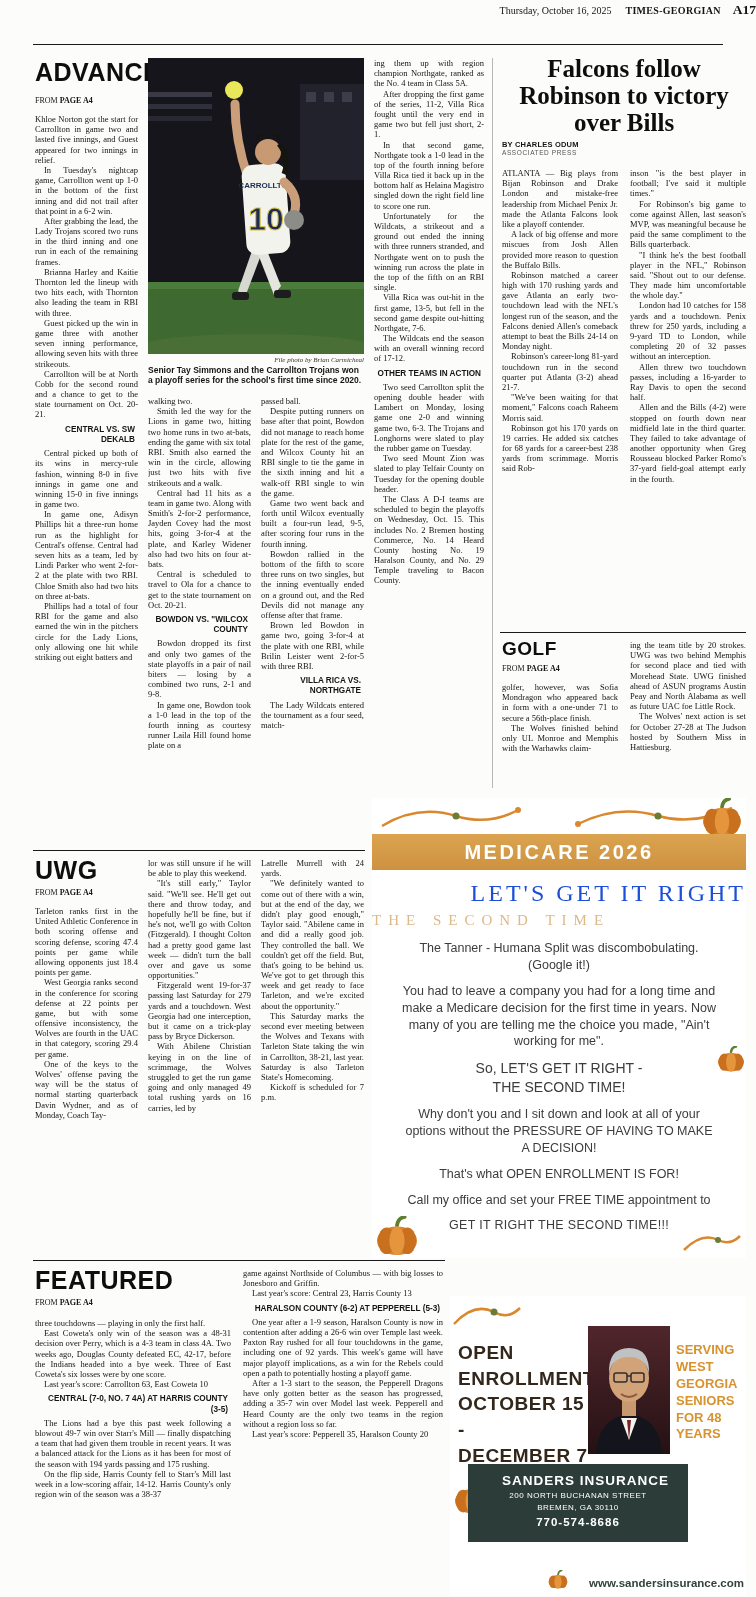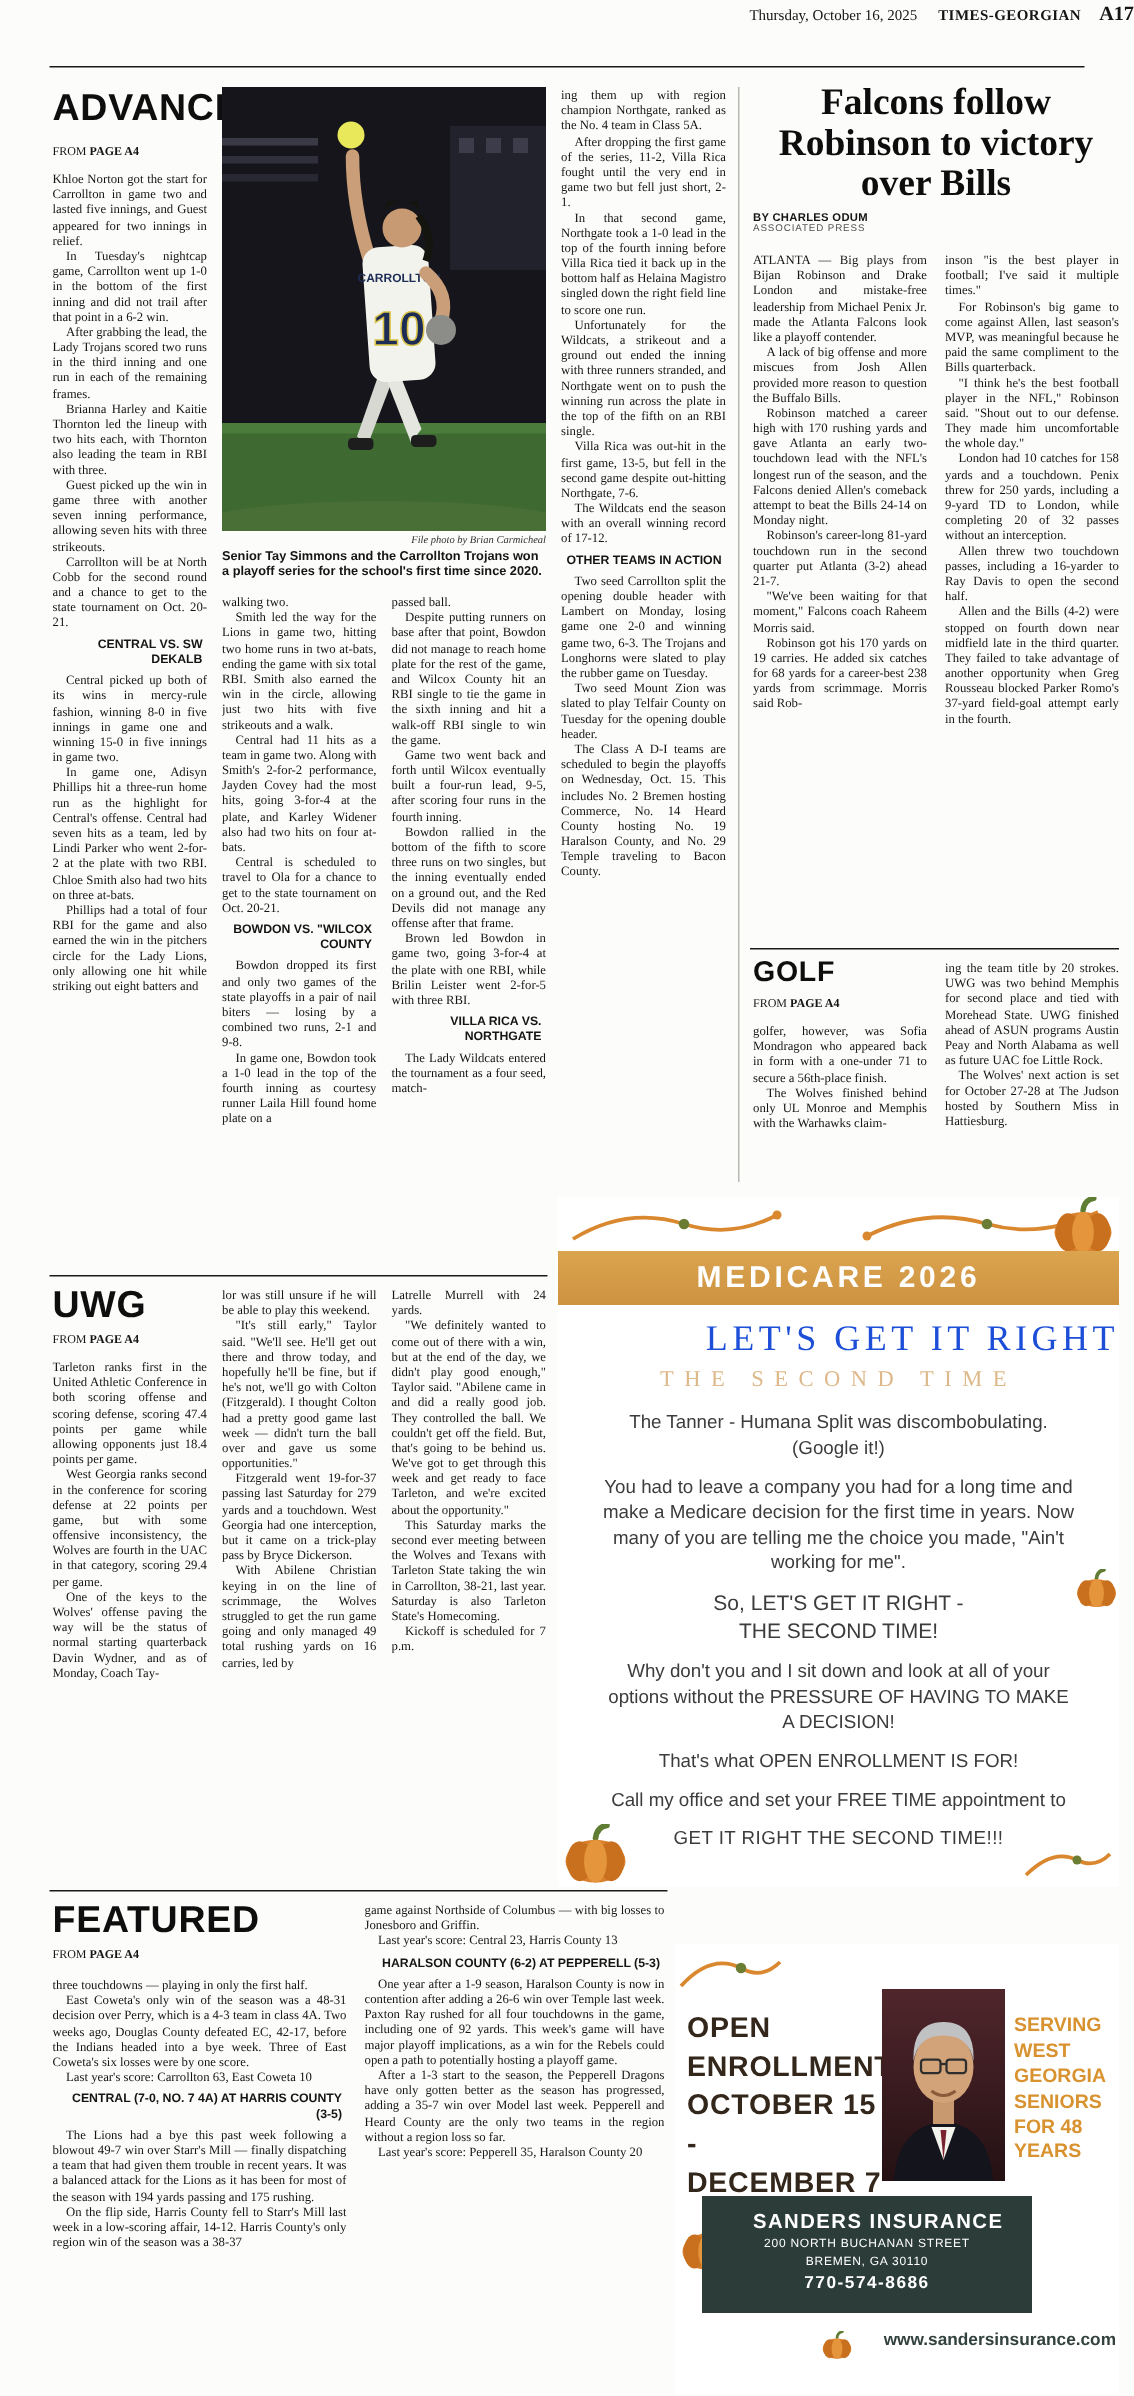--- a/index.html
+++ b/index.html
@@ -35,42 +35,42 @@
   .photo-credit{font-size:7px;font-style:italic;color:#333;text-align:right;}
   .photo-caption{font-family:"Liberation Sans",sans-serif;font-weight:bold;font-size:8.5px;line-height:1.2;text-align:left;}
 
   
   .med-ad{left:372px;top:798px;width:374px;height:460px;background:#ffffff;}
   .med-banner{position:absolute;left:0;top:36px;width:100%;height:36px;background:linear-gradient(#dba44f,#cd9240);
               display:flex;align-items:center;justify-content:center;}
   .med-banner-text{color:#fff;font-family:"Liberation Sans",sans-serif;font-weight:bold;font-size:20px;letter-spacing:2.5px;}
   .med-h1{position:absolute;left:0;top:82px;width:100%;text-align:right;font-family:"Liberation Serif",serif;
           font-size:24px;letter-spacing:3px;color:#1d4ed8;}
-  .med-h2{position:absolute;left:0;top:114px;width:100%;text-align:center;font-family:"Liberation Serif",serif;
+  .med-h2{position:absolute;left:0;top:114px;width:100%;font-family:"Liberation Serif",serif;
           font-size:15px;letter-spacing:7px;color:#ddb888;}
   .med-body{position:absolute;left:28px;top:142px;width:318px;text-align:center;
             font-family:"Liberation Sans",sans-serif;color:#3c3c3c;font-size:12.5px;line-height:1.35;}
   .med-body p{margin-bottom:9px;}
   .med-p3{font-size:14px;white-space:pre-line;}
   .med-p7{letter-spacing:.3px;}
 
   
   .sanders-ad{left:450px;top:1296px;width:296px;height:300px;background:#ffffff;}
   .enroll-text{position:absolute;left:8px;top:44px;width:134px;white-space:pre-line;
                font-family:"Liberation Sans",sans-serif;font-weight:bold;font-size:19px;line-height:1.35;
                color:#33261a;letter-spacing:.5px;}
   .serving-text{position:absolute;left:226px;top:46px;width:68px;
                 font-family:"Liberation Sans",sans-serif;font-weight:bold;font-size:13px;line-height:1.3;
                 color:#d8922f;}
   .sanders-band{position:absolute;left:18px;top:168px;width:220px;height:78px;background:#2c3d39;
                 color:#fff;text-align:center;font-family:"Liberation Sans",sans-serif;padding-top:9px;}
   .sb-company{font-weight:bold;font-size:13.5px;letter-spacing:1px;padding-left:15px;}
   .sb-addr{font-size:8px;letter-spacing:.5px;margin-top:3px;}
   .sb-phone{font-weight:bold;font-size:11.5px;letter-spacing:1px;margin-top:4px;}
-  .website-row{position:absolute;right:2px;top:258px;display:flex;align-items:flex-start;gap:20px;}
+  .website-row{position:absolute;right:2px;top:274px;display:flex;align-items:flex-end;gap:20px;}
   .website-text{font-family:"Liberation Sans",sans-serif;font-weight:bold;font-size:11.5px;color:#33423e;}
 
   .pumpkin{display:inline-block;line-height:0;}
 </style>
 </head>
 <body>
 
 <div class="page">
 
   <div class="masthead">

